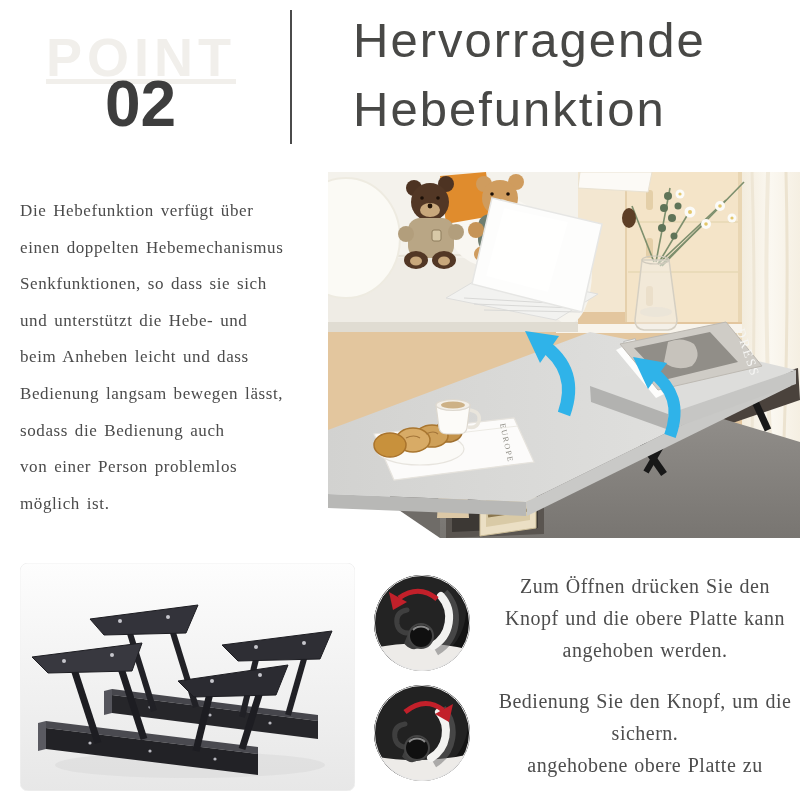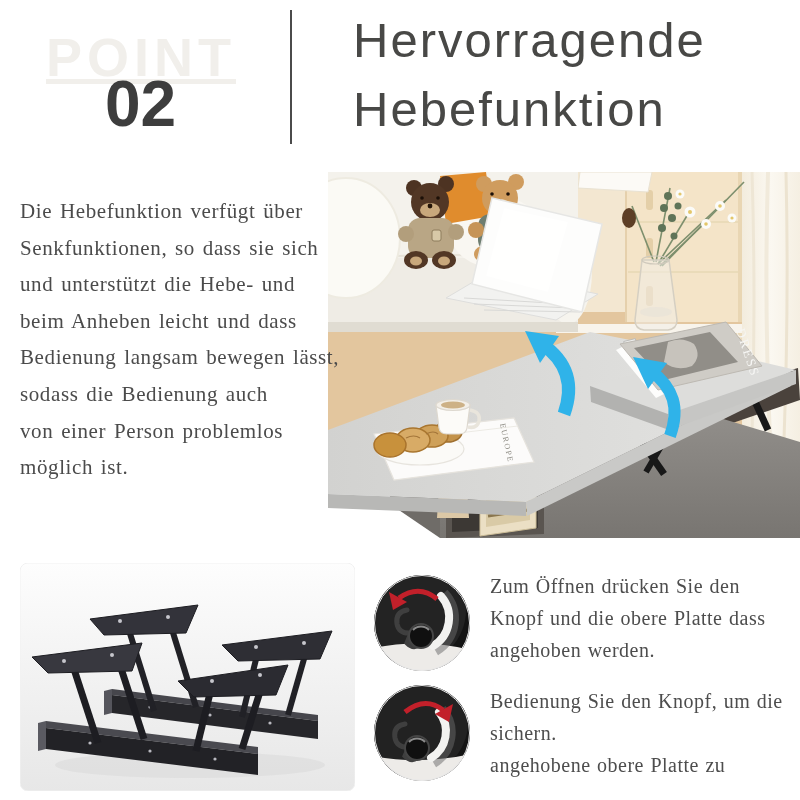--- a/index.html
+++ b/index.html
@@ -6,49 +6,50 @@
   .canvas{position:relative;width:800px;height:800px;background:#ffffff;overflow:hidden;
           font-family:"Liberation Sans",sans-serif;}
   .point-label{position:absolute;left:46px;top:30px;font-size:54px;font-weight:bold;
                letter-spacing:5px;color:#f1efeb;line-height:1;z-index:1;text-decoration:underline;}
   .point-number{position:absolute;left:105px;top:72px;font-size:64px;font-weight:bold;
                 color:#3d3d3d;line-height:1;z-index:2;}
   .divider{position:absolute;left:290px;top:10px;width:2px;height:134px;background:#4b4b4b;}
   .heading{position:absolute;left:353px;top:6px;font-size:49px;line-height:69px;
            color:#484846;letter-spacing:2px;font-weight:400;white-space:nowrap;}
   .description{position:absolute;left:20px;top:193px;width:350px;z-index:3;
-               font-family:"Liberation Serif",serif;font-size:21px;line-height:36.6px;
+               font-family:"Liberation Serif",serif;font-size:17px;line-height:36.6px;
                color:#4b4b4b;letter-spacing:0.6px;word-spacing:2px;white-space:nowrap;}
   .photo-main{position:absolute;left:328px;top:172px;width:472px;height:366px;z-index:1;}
   .photo-mech{position:absolute;left:20px;top:563px;width:335px;height:228px;}
   .circle{position:absolute;left:373px;width:98px;height:98px;}
   .c1{top:574px;} .c2{top:684px;}
   .inst{position:absolute;left:490px;width:310px;font-family:"Liberation Serif",serif;
         font-size:20px;line-height:32px;color:#4d4d4d;letter-spacing:0.5px;word-spacing:1px;
-        white-space:nowrap;}
+        white-space:nowrap;text-align:center;}
   .i1{top:570px;} .i2{top:685px;}
   svg{display:block;}
 </style>
 </head>
 <body>
 
 <div class="canvas">
 
   <div class="point-label">POINT</div>
   <div class="point-number">02</div>
 
   <div class="divider"></div>
 
   <div class="heading">
     <div>Hervorragende</div>
     <div>Hebefunktion</div>
   </div>
 
   <div class="description">
     <div>Die Hebefunktion verfügt über</div>
+    <div>einen doppelten Hebemechanismus</div>
     <div>Senkfunktionen, so dass sie sich</div>
     <div>und unterstützt die Hebe- und</div>
     <div>beim Anheben leicht und dass</div>
     <div>Bedienung langsam bewegen lässt,</div>
     <div>sodass die Bedienung auch</div>
     <div>von einer Person problemlos</div>
     <div>möglich ist.</div>
   </div>
 
   <div class="photo-main">
@@ -374,21 +375,21 @@
         <path d="M36,58 A11,11 0 0 1 52,58" stroke="#8a8a8a" stroke-width="2" fill="none"></path>
         <path d="M32,28 Q52,12 70,26" stroke="#c2202a" stroke-width="5" fill="none"></path>
         <polygon points="80,20 76,38 62,30" fill="#c2202a"></polygon>
       </g>
       <circle cx="49" cy="49" r="47.5" fill="none" stroke="#e8e8e8" stroke-width="1"></circle>
     </svg>
   </div>
 
   <div class="inst i1">
     <div>Zum Öffnen drücken Sie den</div>
-    <div>Knopf und die obere Platte dass</div>
+    <div>Knopf und die obere Platte kann</div>
     <div>angehoben werden.</div>
   </div>
   <div class="inst i2">
     <div>Bedienung Sie den Knopf, um die</div>
     <div>sichern.</div>
     <div>angehobene obere Platte zu</div>
   </div>
 
 </div>
 

